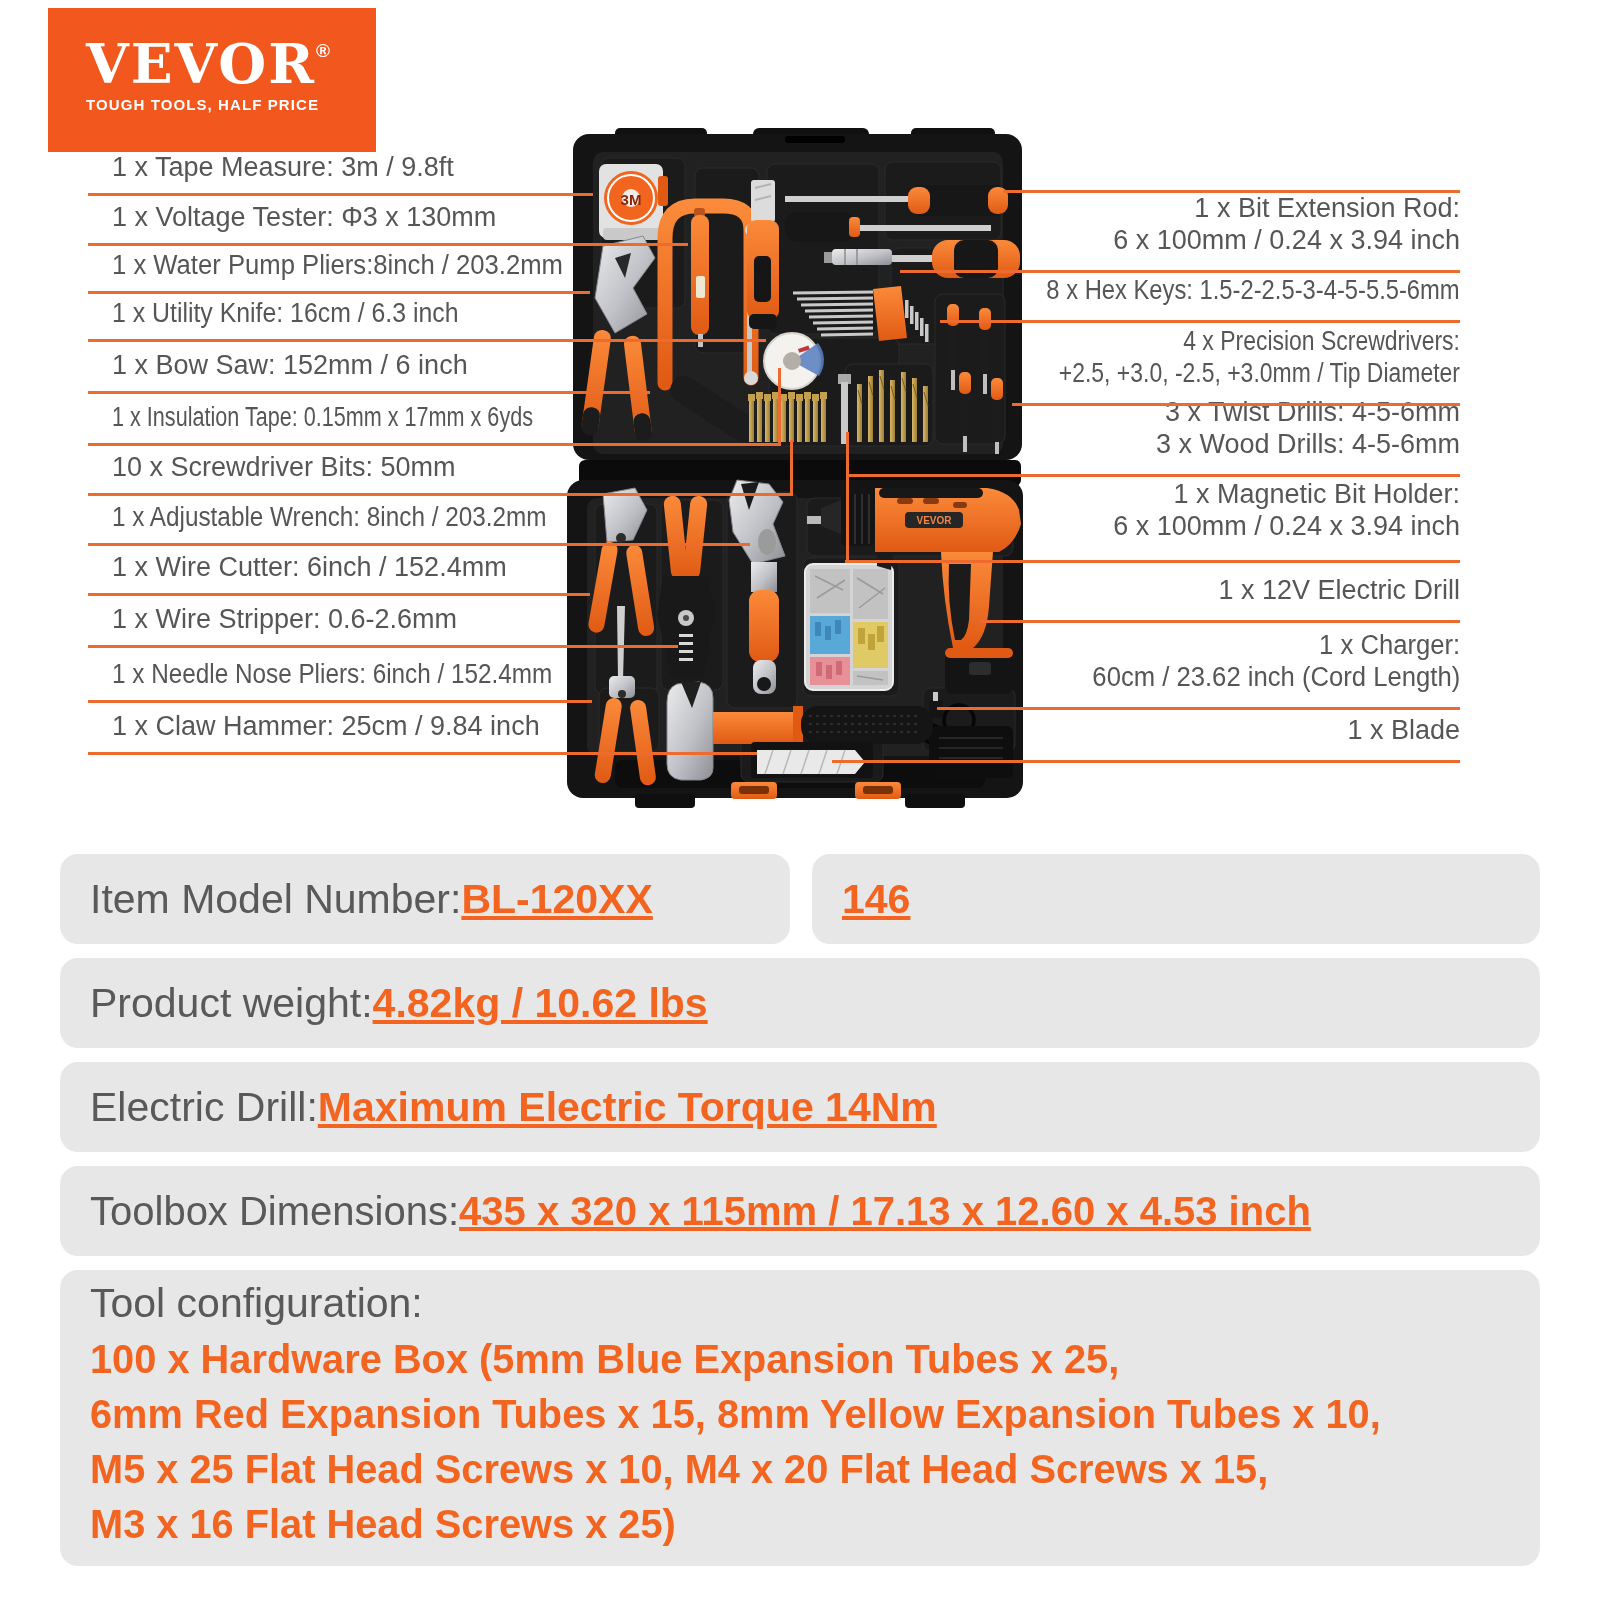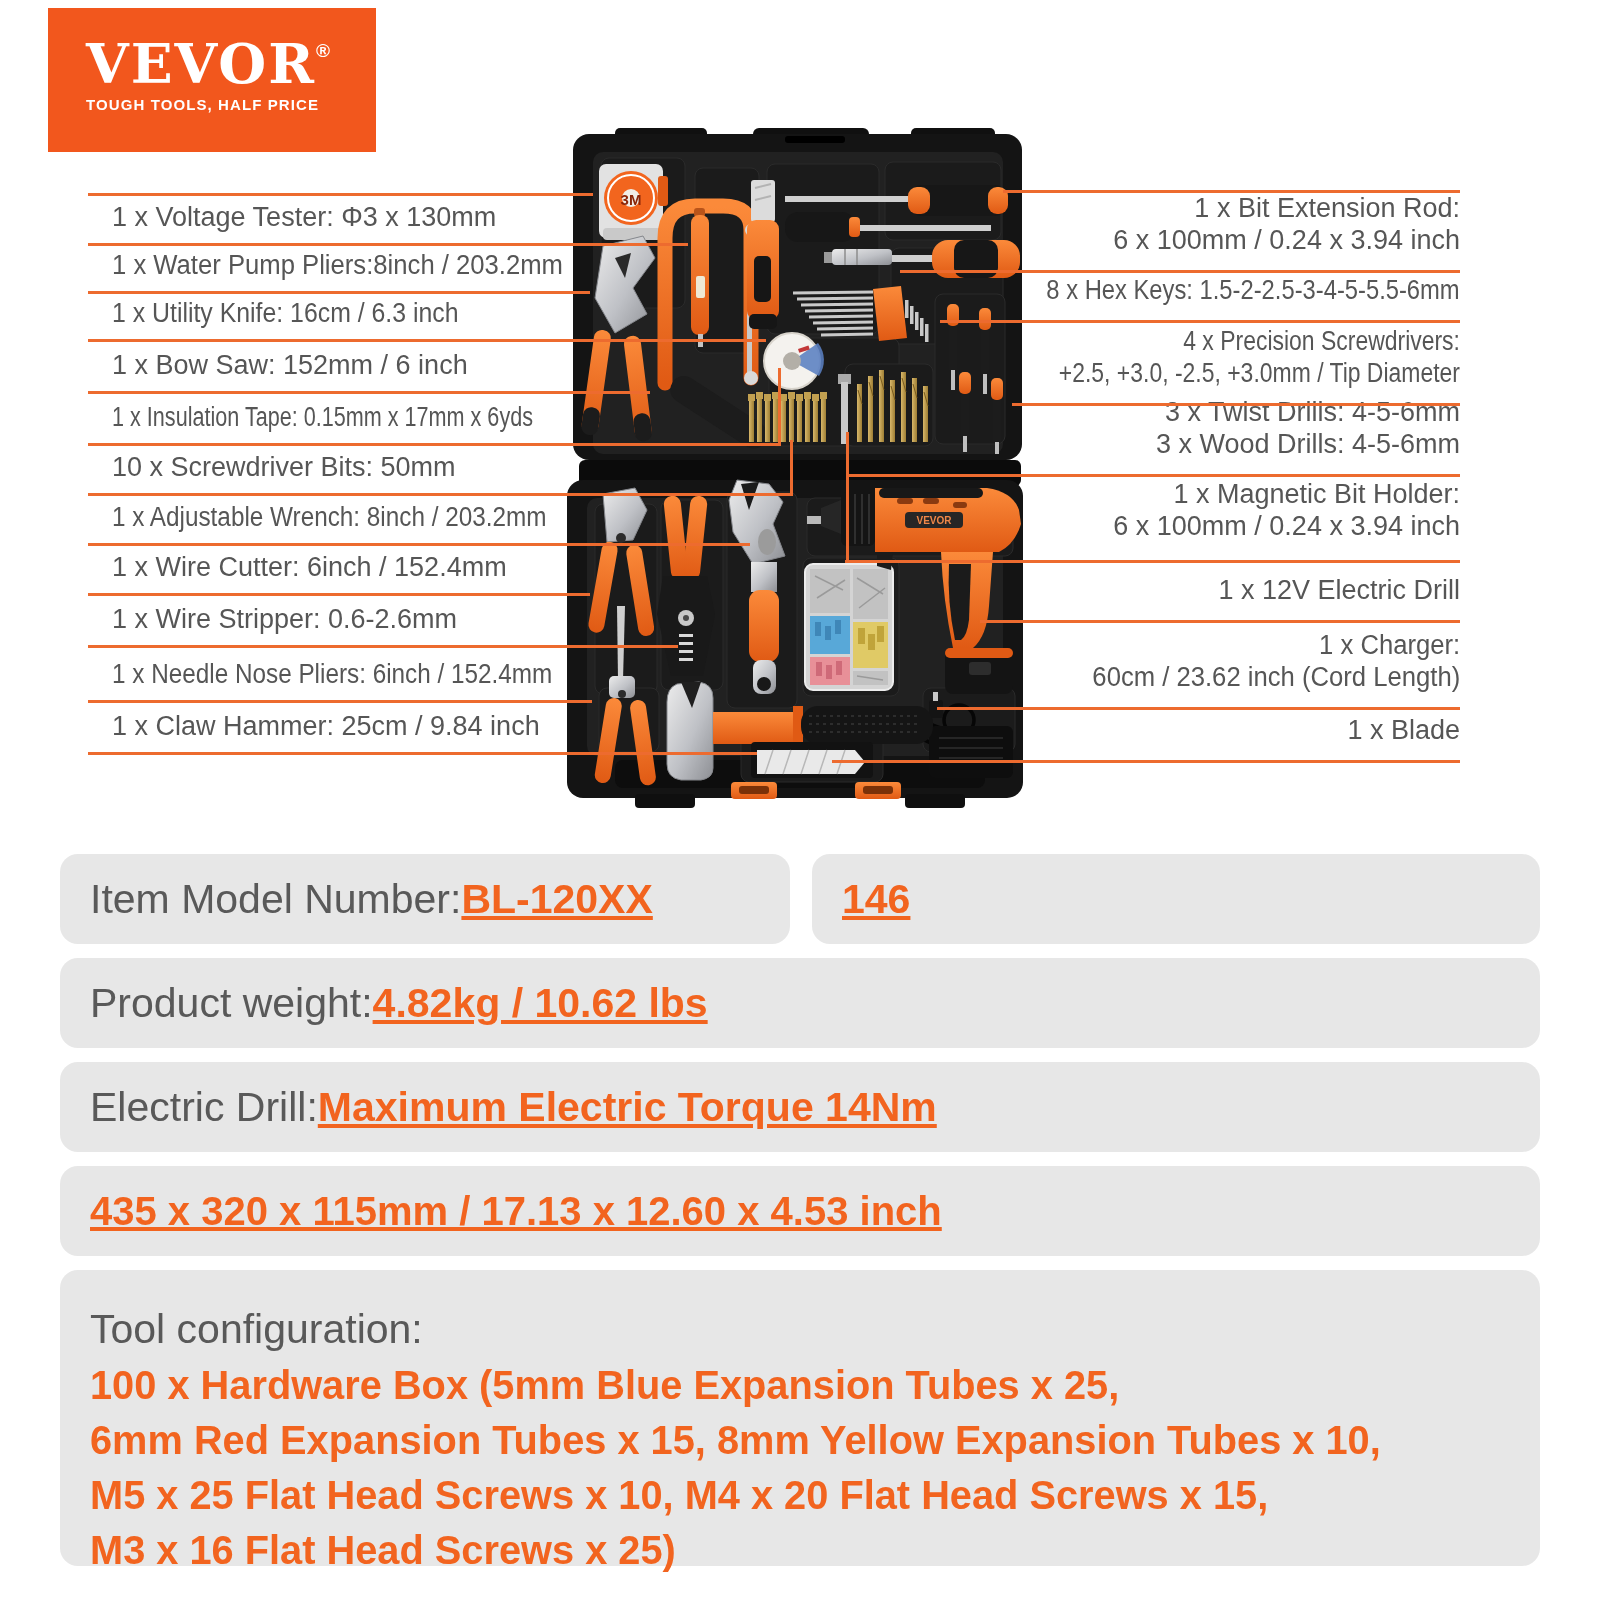--- a/index.html
+++ b/index.html
@@ -26,21 +26,21 @@
   .cxr85{transform:scaleX(.85);transform-origin:right center;}
 
   
   .hline{position:absolute;height:3px;background:#ED6B2F;}
   .vline{position:absolute;width:3px;background:#ED6B2F;}
 
   
   .bar{position:absolute;background:#E7E7E7;border-radius:18px;display:flex;align-items:center;
        padding:0 30px;box-sizing:border-box;font-size:41px;color:#595959;white-space:nowrap;}
   .bar .v{color:#F2641F;font-weight:bold;text-decoration:underline;}
-  .bar.block{display:block;padding:30px 30px;white-space:normal;}
+  .bar.block{display:block;padding:4px 30px;white-space:normal;}
   .bar.block .k{font-size:41px;line-height:58px;}
   .bar.block .cfg{font-size:41px;line-height:55px;font-weight:bold;color:#F2641F;
                   transform:scaleX(.97);transform-origin:left center;white-space:nowrap;}
 </style>
 </head>
 <body>
 
 <div id="page">
 
   <div class="logo">
@@ -408,20 +408,21 @@
 
       <g>
         <rect x="176" y="654" width="46" height="17" rx="4" fill="url(#gOrange)"></rect>
         <rect x="184" y="658" width="30" height="8" rx="3" fill="#7a3108"></rect>
         <rect x="300" y="654" width="46" height="17" rx="4" fill="url(#gOrange)"></rect>
         <rect x="308" y="658" width="30" height="8" rx="3" fill="#7a3108"></rect>
       </g>
     </g>
   </svg>
 
+  <div class="lab lab-l" style="top:151px">1 x Tape Measure: 3m / 9.8ft</div>
   <div class="lab lab-l" style="top:201px">1 x Voltage Tester: Φ3 x 130mm</div>
   <div class="lab lab-l cxl95" style="top:249px">1 x Water Pump Pliers:8inch / 203.2mm</div>
   <div class="lab lab-l cxl92" style="top:297px">1 x Utility Knife: 16cm / 6.3 inch</div>
   <div class="lab lab-l" style="top:349px">1 x Bow Saw: 152mm / 6 inch</div>
   <div class="lab lab-l cxl80" style="top:401px">1 x Insulation Tape: 0.15mm x 17mm x 6yds</div>
   <div class="lab lab-l" style="top:451px">10 x Screwdriver Bits: 50mm</div>
   <div class="lab lab-l cxl90" style="top:501px">1 x Adjustable Wrench: 8inch / 203.2mm</div>
   <div class="lab lab-l" style="top:551px">1 x Wire Cutter: 6inch / 152.4mm</div>
   <div class="lab lab-l" style="top:603px">1 x Wire Stripper: 0.6-2.6mm</div>
   <div class="lab lab-l cxl90" style="top:658px">1 x Needle Nose Pliers: 6inch / 152.4mm</div>
@@ -476,20 +477,21 @@
   </div>
   <div class="bar" style="left:60px;top:958px;width:1480px;height:90px">
     <span class="k">Product weight:</span>
       <span class="v">4.82kg / 10.62 lbs</span>
   </div>
   <div class="bar" style="left:60px;top:1062px;width:1480px;height:90px">
     <span class="k">Electric Drill:</span>
       <span class="v">Maximum Electric Torque 14Nm</span>
   </div>
   <div class="bar" style="left:60px;top:1166px;width:1480px;height:90px;font-size:40px">
+    <span class="k">Toolbox Dimensions:</span>
       <span class="v">435 x 320 x 115mm / 17.13 x 12.60 x 4.53 inch</span>
   </div>
   <div class="bar block" style="left:60px;top:1270px;width:1480px;height:296px">
     <div class="k">Tool configuration:</div>
     <div class="cfg">100 x Hardware Box (5mm Blue Expansion Tubes x 25,</div>
     <div class="cfg">6mm Red Expansion Tubes x 15, 8mm Yellow Expansion Tubes x 10,</div>
     <div class="cfg">M5 x 25 Flat Head Screws x 10, M4 x 20 Flat Head Screws x 15,</div>
     <div class="cfg">M3 x 16 Flat Head Screws x 25)</div>
   </div>
 

